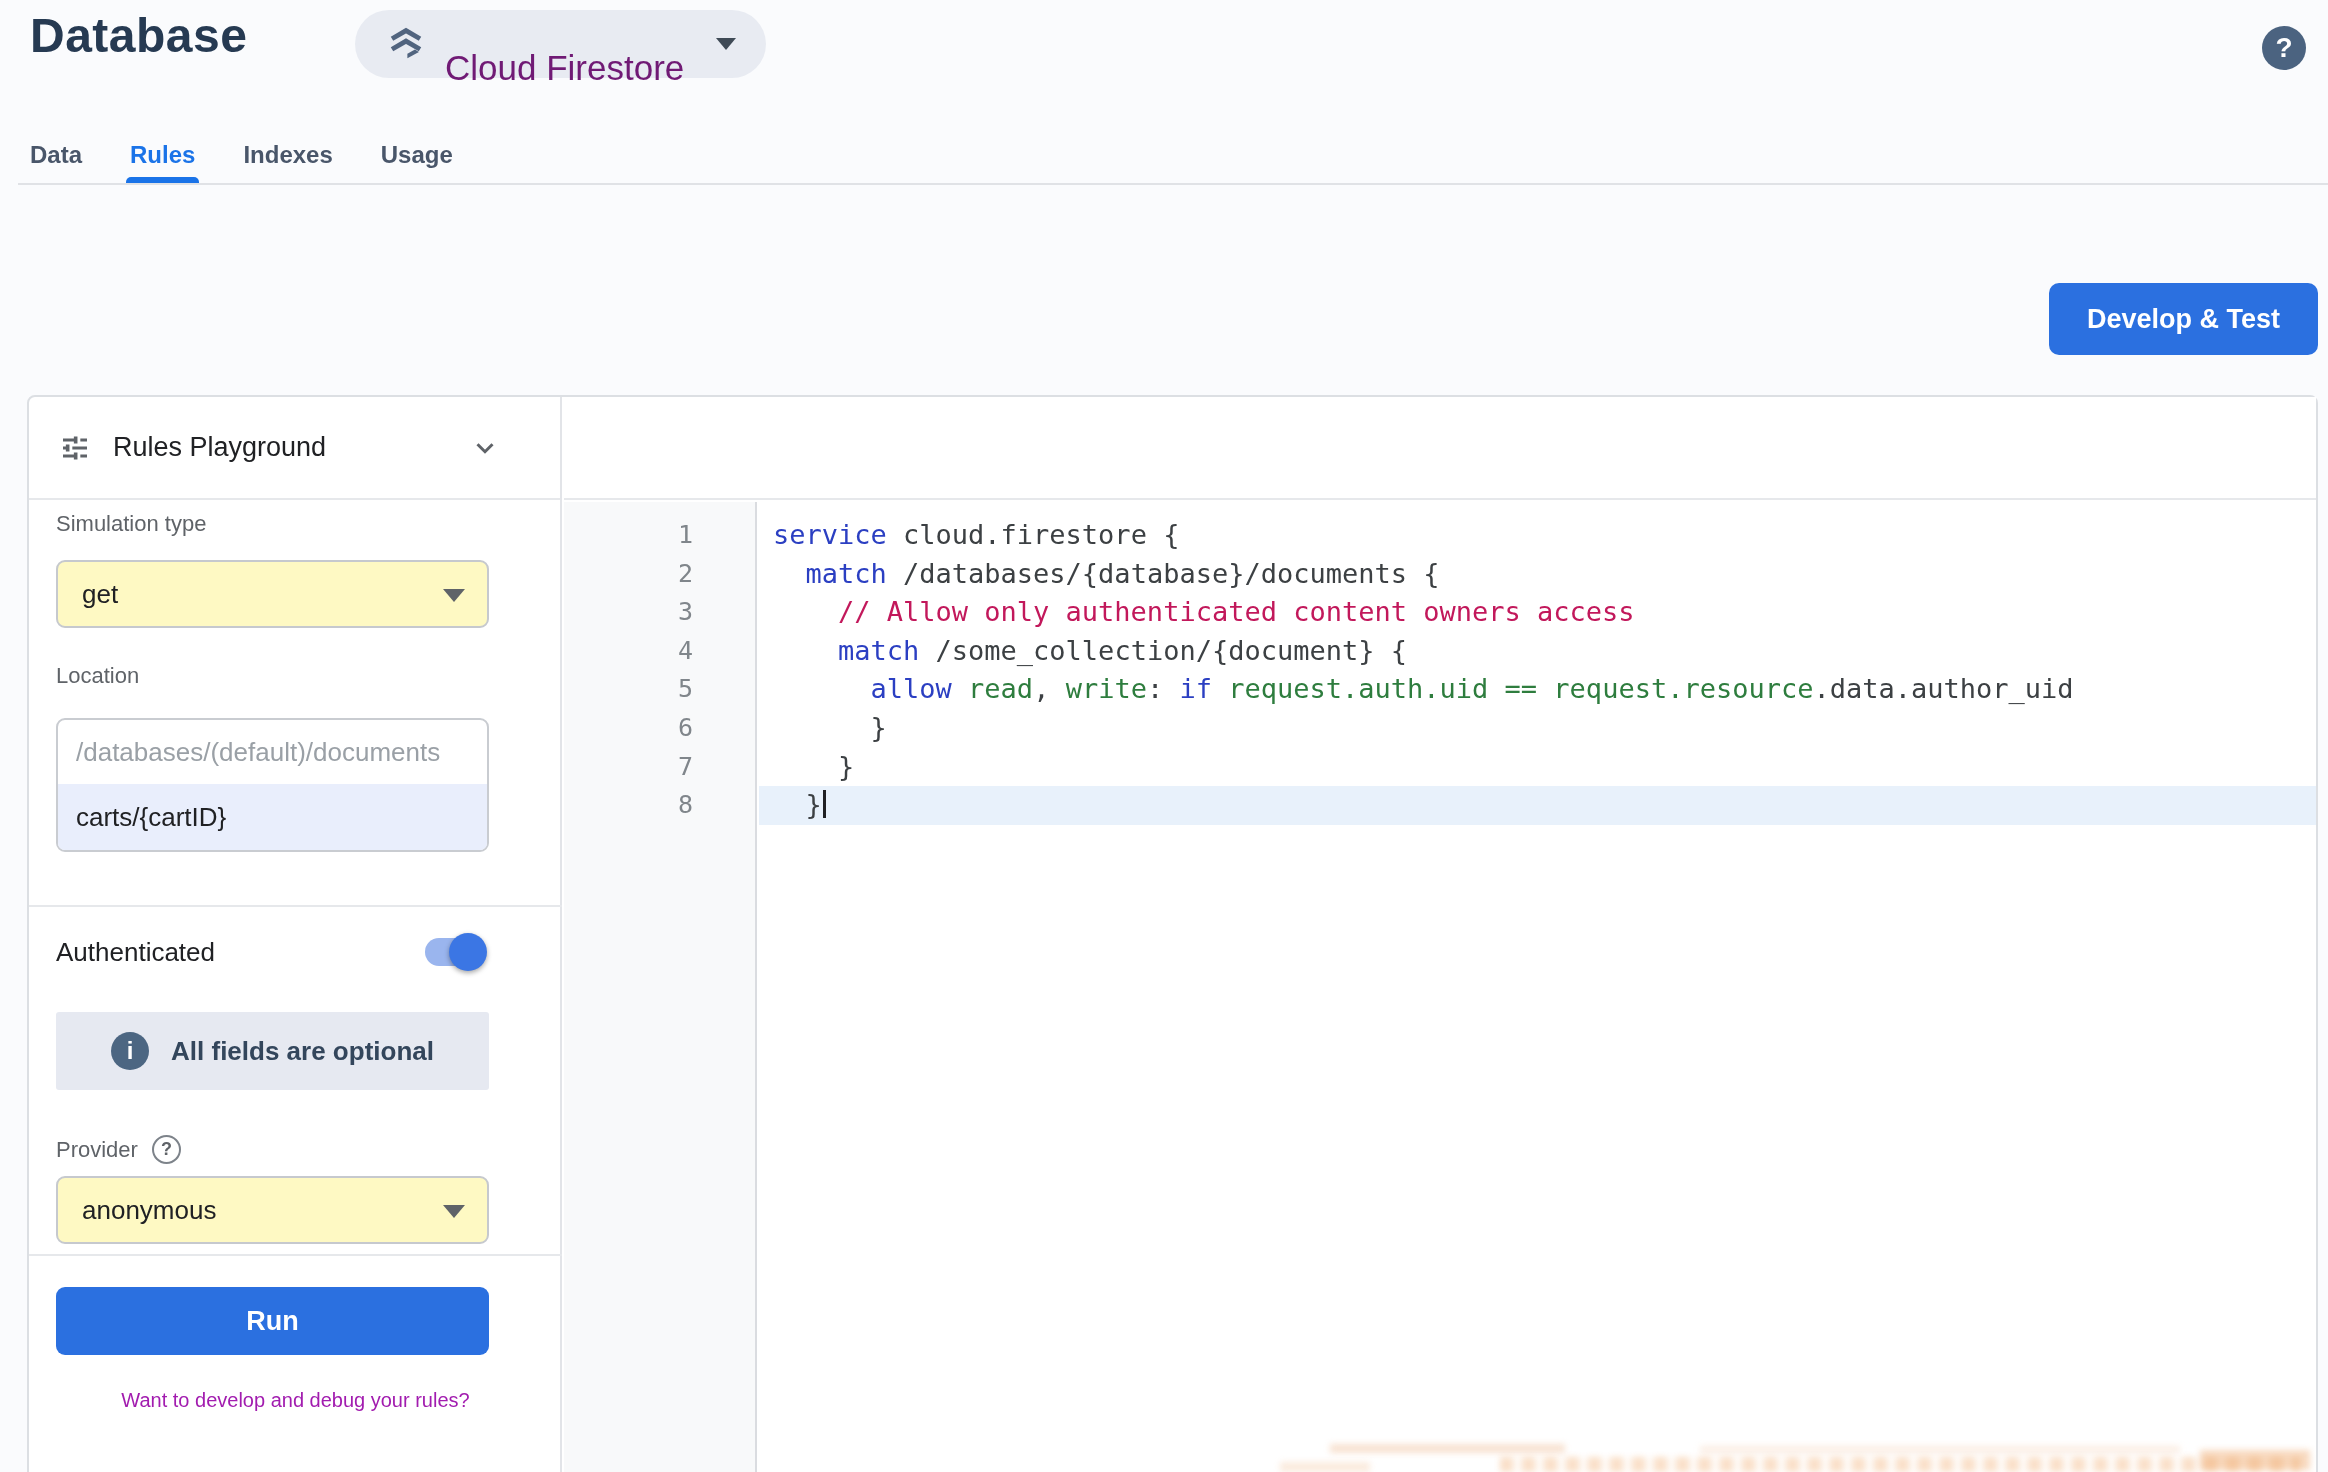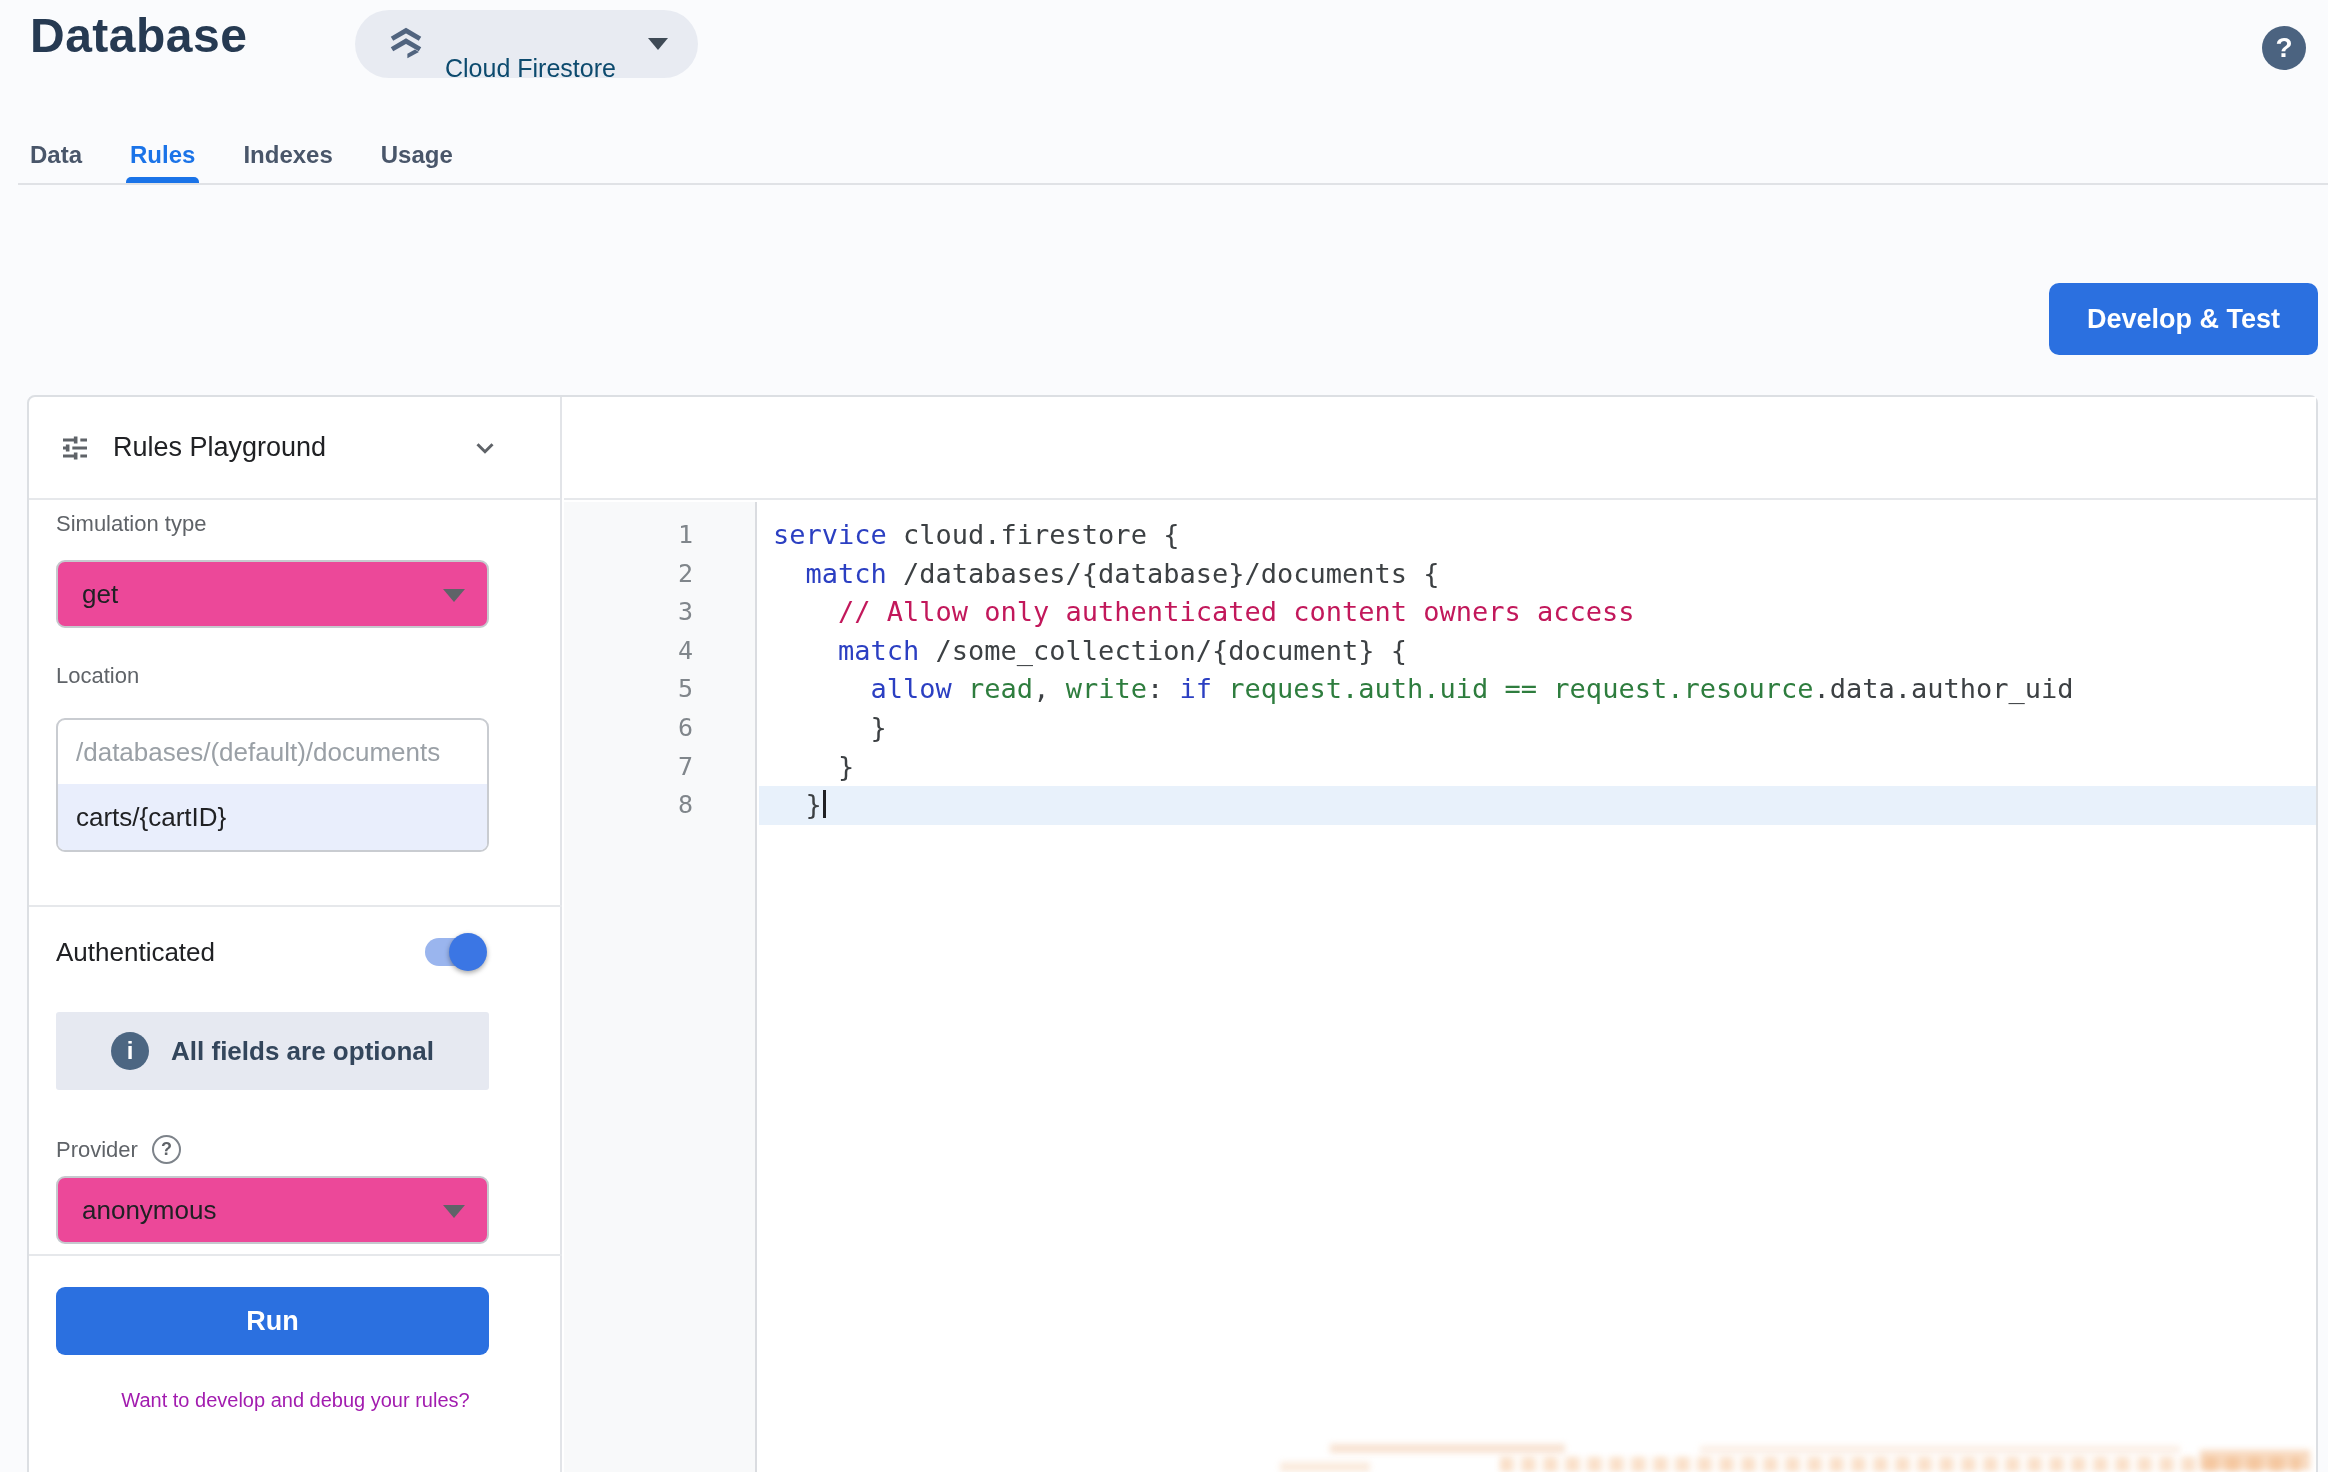--- a/index.html
+++ b/index.html
@@ -5,21 +5,21 @@
   * { margin:0; padding:0; box-sizing:border-box; }
   html,body { width:2328px; height:1472px; }
   body { font-family:"Liberation Sans", sans-serif; background:#fafbfd; overflow:hidden; }
   .stage { position:relative; width:2328px; height:1472px; overflow:hidden; background:#fafbfd; }
 
   
   .page-title { position:absolute; left:30px; top:8px; font-size:48px; font-weight:700;
                 color:#263a52; letter-spacing:.5px; }
   .db-chip { position:absolute; left:355px; top:10px; height:68px; border-radius:34px;
              background:#e8ebf2; display:flex; align-items:center; padding:0 30px; gap:18px; cursor:pointer; }
-  .db-chip .chip-label { font-size:25px; color:#0c4a6e;margin-top:48px; }
+  .db-chip .chip-label { font-size:35px; color:#701a75;margin-top:48px; }
   .chip-caret { width:0; height:0; border-left:10px solid transparent; border-right:10px solid transparent;
                 border-top:12px solid #3f4a56; margin-left:14px; }
   .help-btn { position:absolute; right:22px; top:26px; width:44px; height:44px; border-radius:50%;
               background:#4b6380; color:#fff; font-size:28px; font-weight:700;
               display:flex; align-items:center; justify-content:center; cursor:pointer; }
 
   
   .tabs { position:absolute; left:30px; top:126px; display:flex; gap:48px; height:58px; align-items:center; }
   .tab { position:relative; font-size:24px; font-weight:700; color:#49566a; height:58px;
          display:flex; align-items:center; cursor:pointer; }
@@ -37,21 +37,21 @@
   .panel { position:absolute; left:27px; top:395px; right:10px; height:1097px;
            background:#fff; border:2px solid #dcdfe3; border-radius:8px 8px 0 0; }
   .sidebar { position:absolute; left:0; top:0; bottom:0; width:533px; border-right:2px solid #e2e4e8; }
   .sb-header { position:absolute; left:0; top:0; width:100%; height:103px; border-bottom:2px solid #e6e8eb;
                display:flex; align-items:center; padding:0 60px 0 30px; gap:22px; }
   .sb-title { font-size:27px; color:#202124; flex:1 1 auto; }
   .sb-chevron { cursor:pointer; display:flex; }
 
   .sb-label { position:absolute; left:27px; font-size:22px; color:#5f6368; }
   .selectbox { position:absolute; left:27px; width:433px; height:68px; border:2px solid #c6c9ce;
-               border-radius:9px; background:#ec4899; display:flex; align-items:center;
+               border-radius:9px; background:#fef9c3; display:flex; align-items:center;
                padding:0 60px 0 24px; font-size:26px; color:#202124; cursor:pointer; }
   .sel-caret { position:absolute; right:22px; top:50%; margin-top:-5px; width:0; height:0;
                border-left:11px solid transparent; border-right:11px solid transparent;
                border-top:13px solid #5f6368; }
   .loc-box { position:absolute; left:27px; top:321px; width:433px; border:2px solid #c9ccd1; border-radius:9px;
              overflow:hidden; background:#fff; }
   .loc-prefix { height:64px; display:flex; align-items:center; padding:0 18px;
                 font-size:26px; color:#9aa0a6; }
   .loc-value { height:66px; display:flex; align-items:center; padding:16px 18px;
                font-size:26px; color:#202124; background:#e9eefc; }

